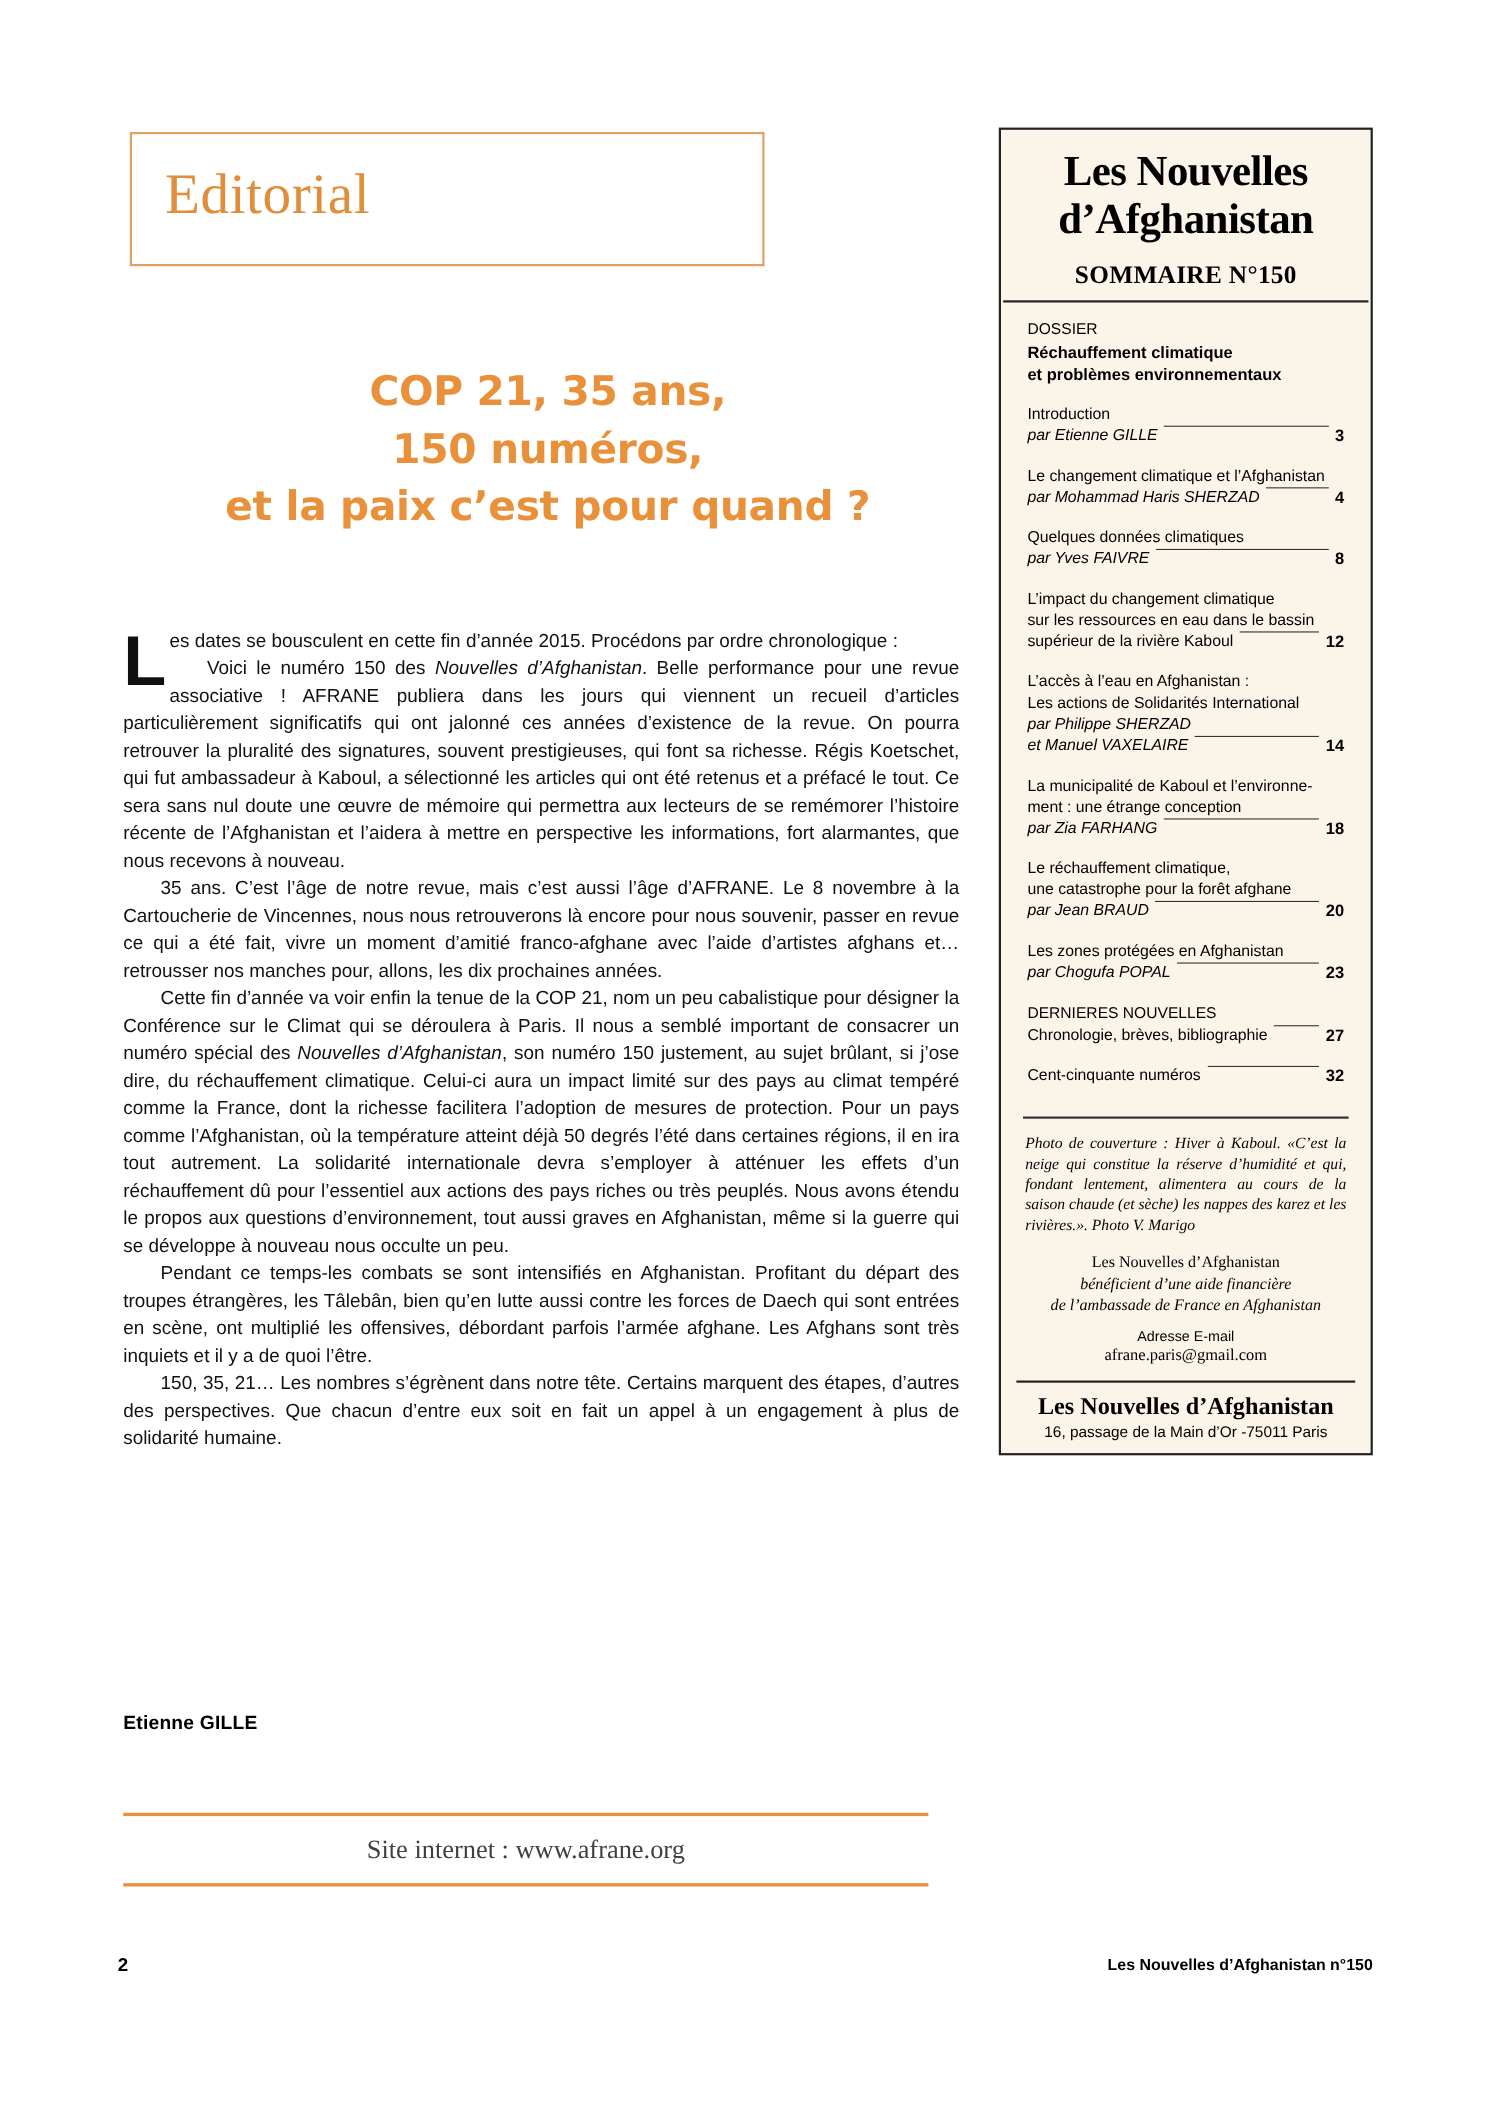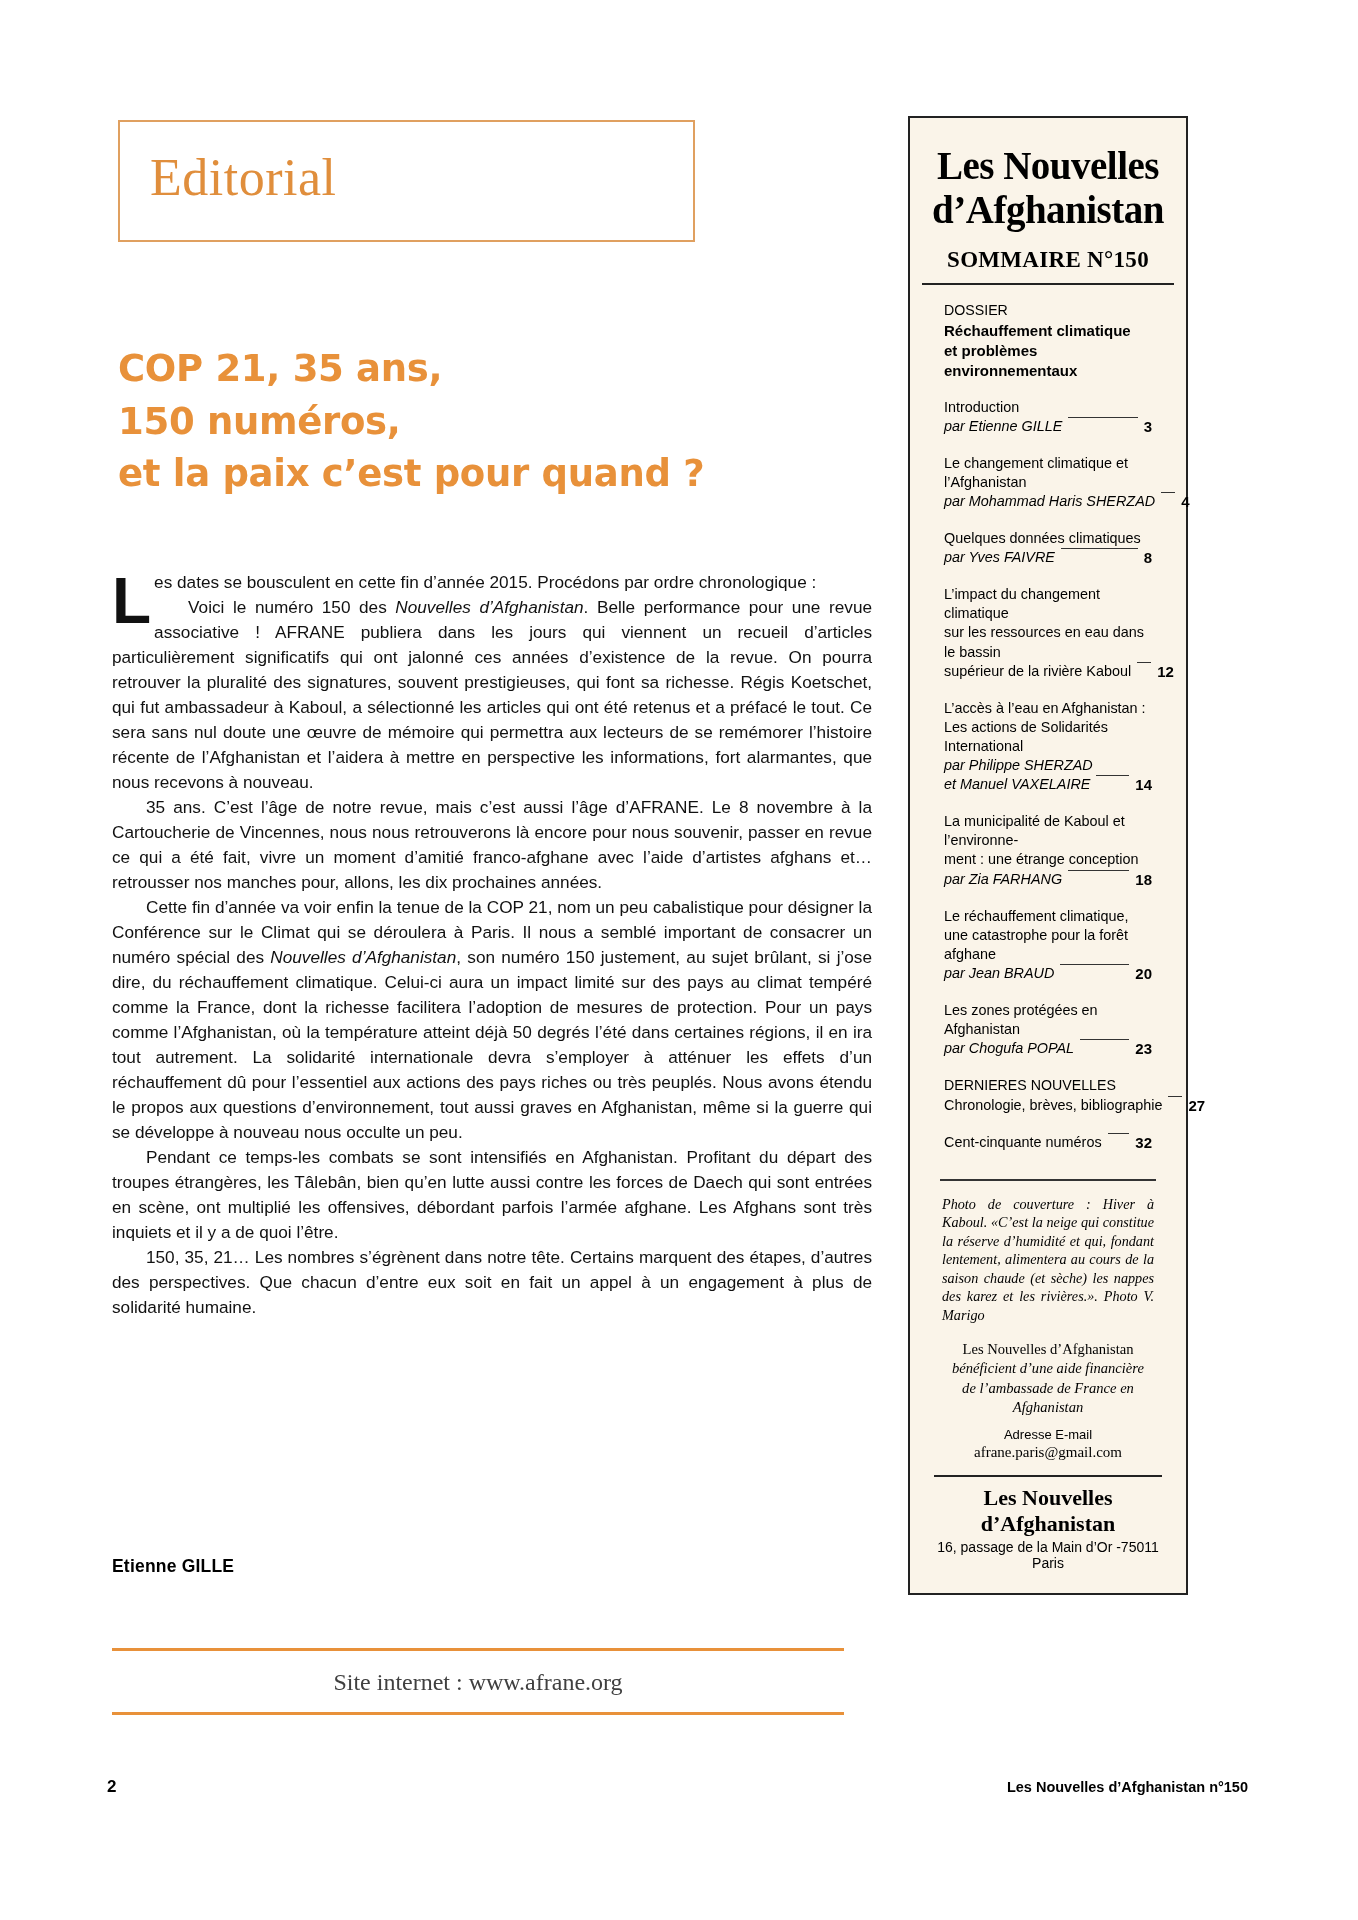--- a/index.html
+++ b/index.html
@@ -30,28 +30,29 @@
     font-size: 52px;
     color: #e08e3c;
     letter-spacing: 0.5px;
     padding: 26px 0 0 30px;
   }
 
   
   .headline {
     position: absolute;
     left: 118px;
-    top: 343px;
+    top: 330px;
     width: 760px;
     font-family: "DejaVu Sans", sans-serif;
     font-weight: bold;
     font-size: 37px;
     line-height: 1.42;
     color: #e8913a;
     letter-spacing: -0.3px;
+    text-align: center;
   }
 
   
   .article {
     position: absolute;
     left: 112px;
     top: 570px;
     width: 760px;
     font-size: 17.2px;
     line-height: 1.455;
@@ -113,25 +114,25 @@
     top: 1779px;
     font-size: 14.5px;
     font-weight: bold;
   }
 
   
   .sidebar {
     position: absolute;
     left: 908px;
     top: 116px;
-    width: 280px;
+    width: 340px;
     background: #faf4e9;
     border: 2px solid #222;
     box-sizing: border-box;
-    padding: 12px;
+    padding: 2px;
   }
   .masthead {
     font-family: "Liberation Serif", serif;
     font-weight: bold;
     font-size: 39px;
     line-height: 1.12;
     text-align: center;
     padding: 14px 4px 2px 4px;
     letter-spacing: -0.5px;
   }

